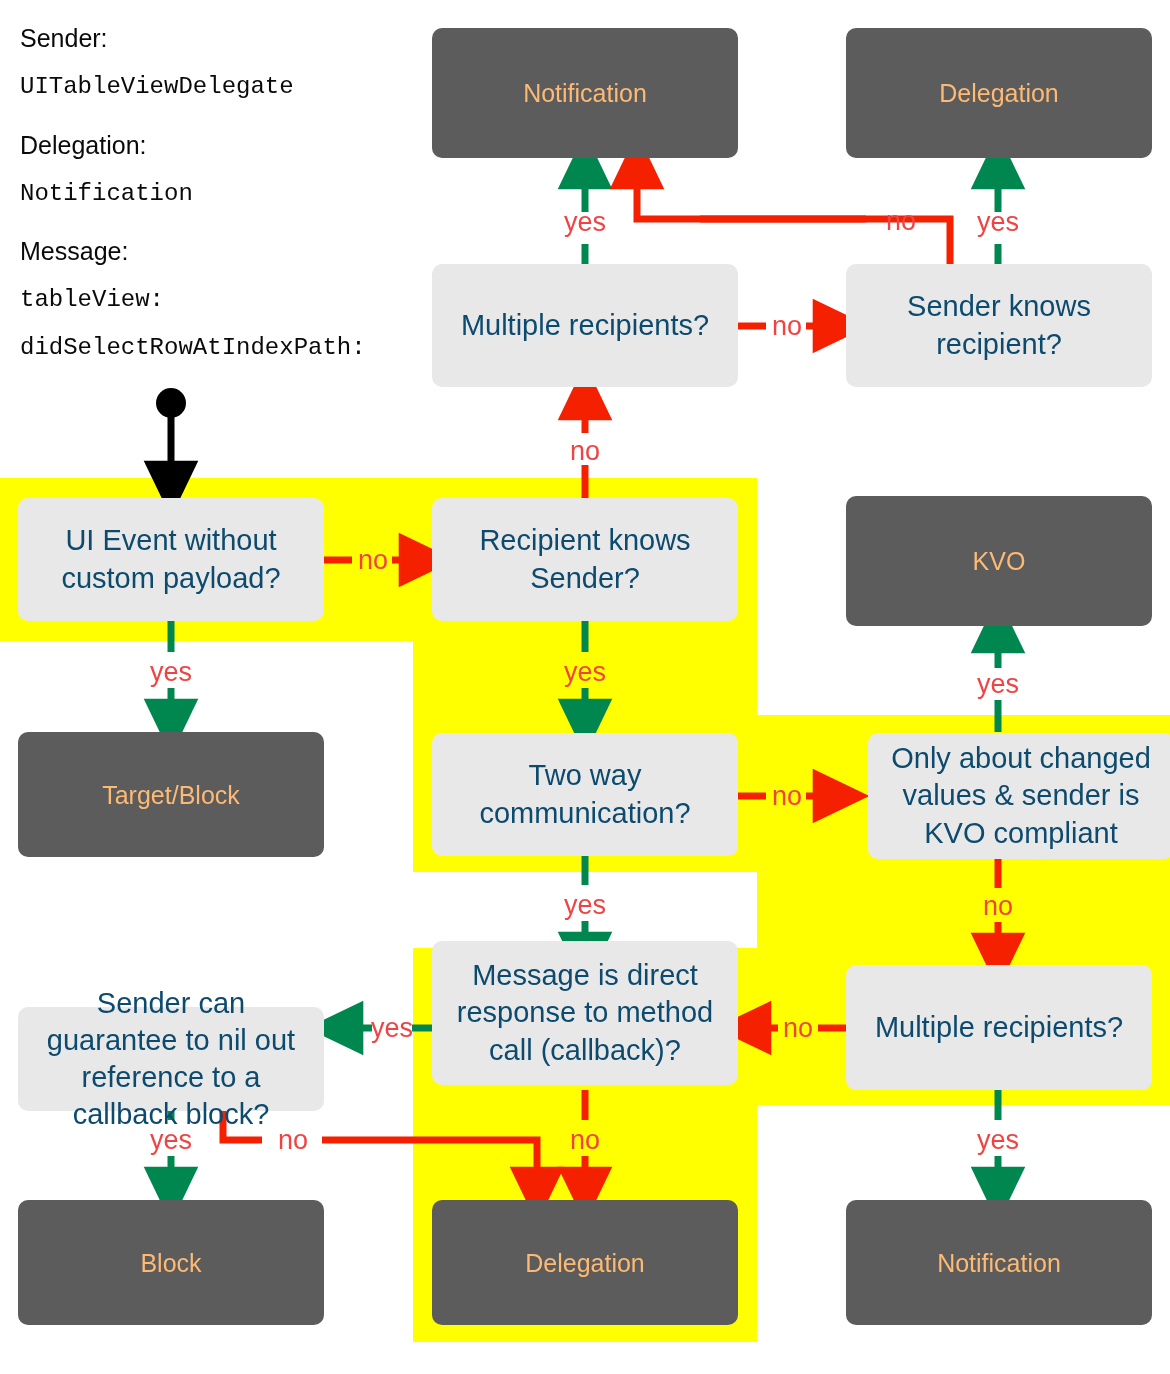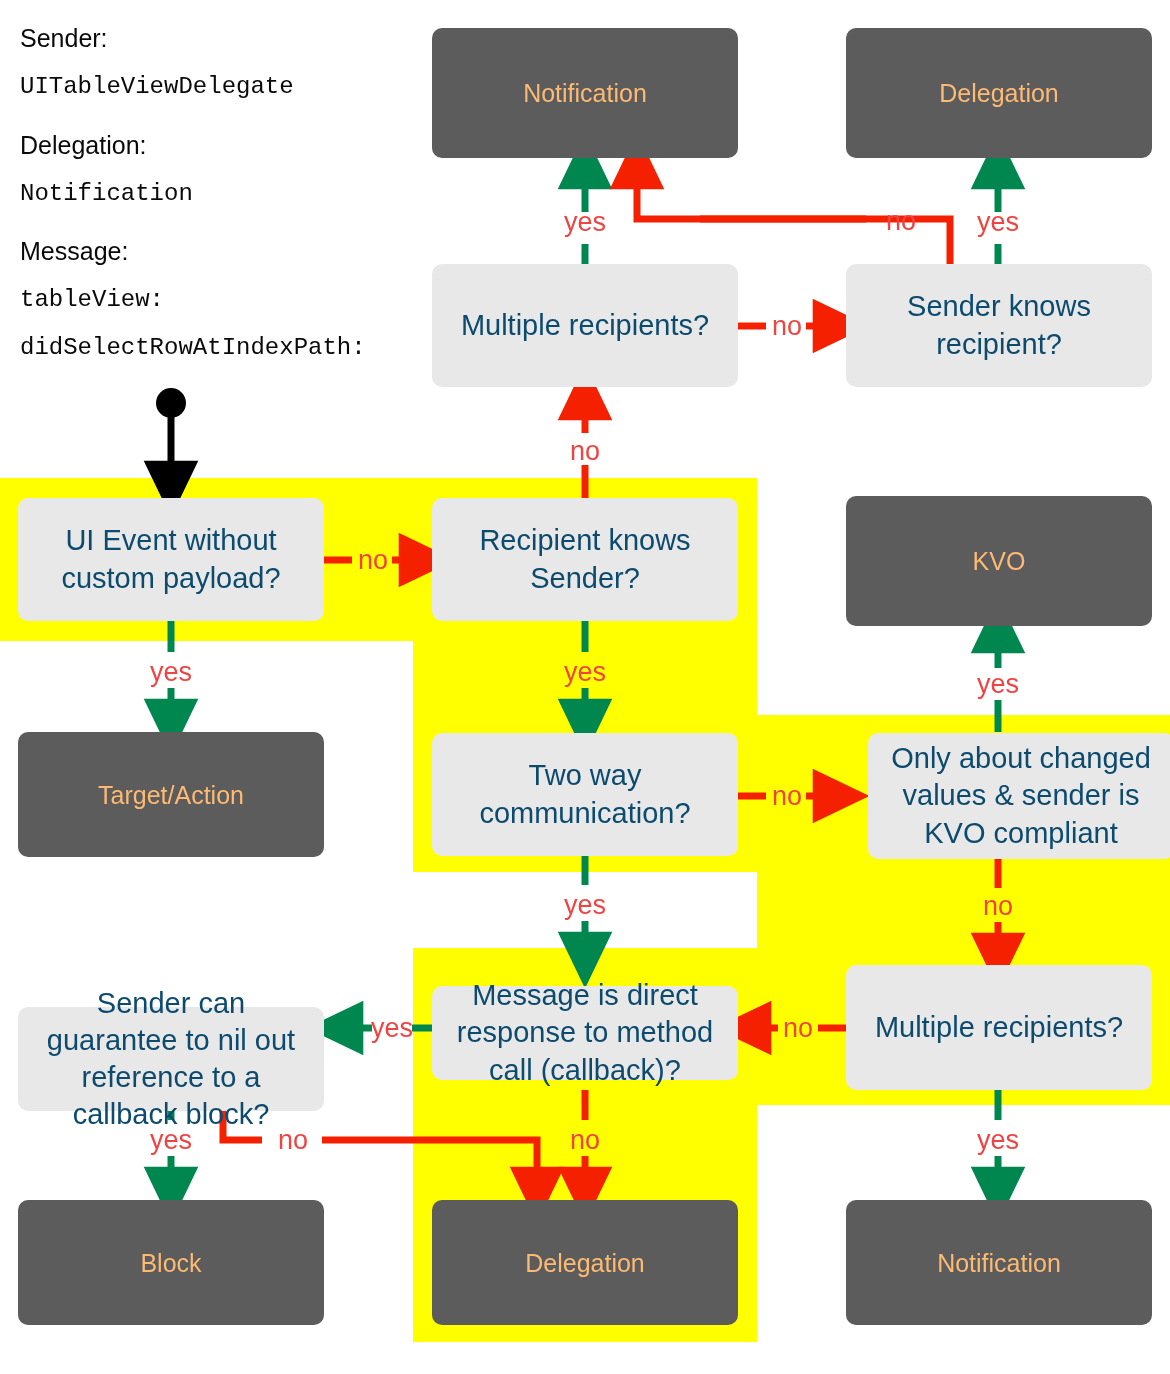--- a/index.html
+++ b/index.html
@@ -132,29 +132,29 @@
   <div class="node decision" style="left:432px;top:264px;width:306px;height:123px;">Multiple recipients?</div>
 
   <div class="node decision" style="left:846px;top:264px;width:306px;height:123px;">Sender knows recipient?</div>
 
   <div class="node decision" style="left:18px;top:498px;width:306px;height:123px;">UI Event without custom payload?</div>
 
   <div class="node terminal" style="left:846px;top:496px;width:306px;height:130px;">KVO</div>
 
   <div class="node decision" style="left:432px;top:498px;width:306px;height:123px;">Recipient knows Sender?</div>
 
-  <div class="node terminal" style="left:18px;top:732px;width:306px;height:125px;">Target/Action</div>
+  <div class="node terminal" style="left:18px;top:732px;width:306px;height:125px;">Target/Block</div>
 
   <div class="node decision" style="left:432px;top:733px;width:306px;height:123px;">Two way communication?</div>
 
   <div class="node decision" style="left:868px;top:733px;width:306px;height:126px;">Only about changed values &amp; sender is KVO compliant</div>
 
   <div class="node decision" style="left:18px;top:1007px;width:306px;height:104px;">Sender can guarantee to nil out reference to a callback block?</div>
 
-  <div class="node decision" style="left:432px;top:986px;width:306px;height:94px;">Message is direct response to method call (callback)?</div>
+  <div class="node decision" style="left:432px;top:941px;width:306px;height:144px;">Message is direct response to method call (callback)?</div>
 
   <div class="node decision" style="left:846px;top:965px;width:306px;height:125px;">Multiple recipients?</div>
 
   <div class="node terminal" style="left:18px;top:1200px;width:306px;height:125px;">Block</div>
 
   <div class="node terminal" style="left:432px;top:1200px;width:306px;height:125px;">Delegation</div>
 
   <div class="node terminal" style="left:846px;top:1200px;width:306px;height:125px;">Notification</div>
 
   <div class="wlabel" style="left:585px;top:222px;">yes</div>

